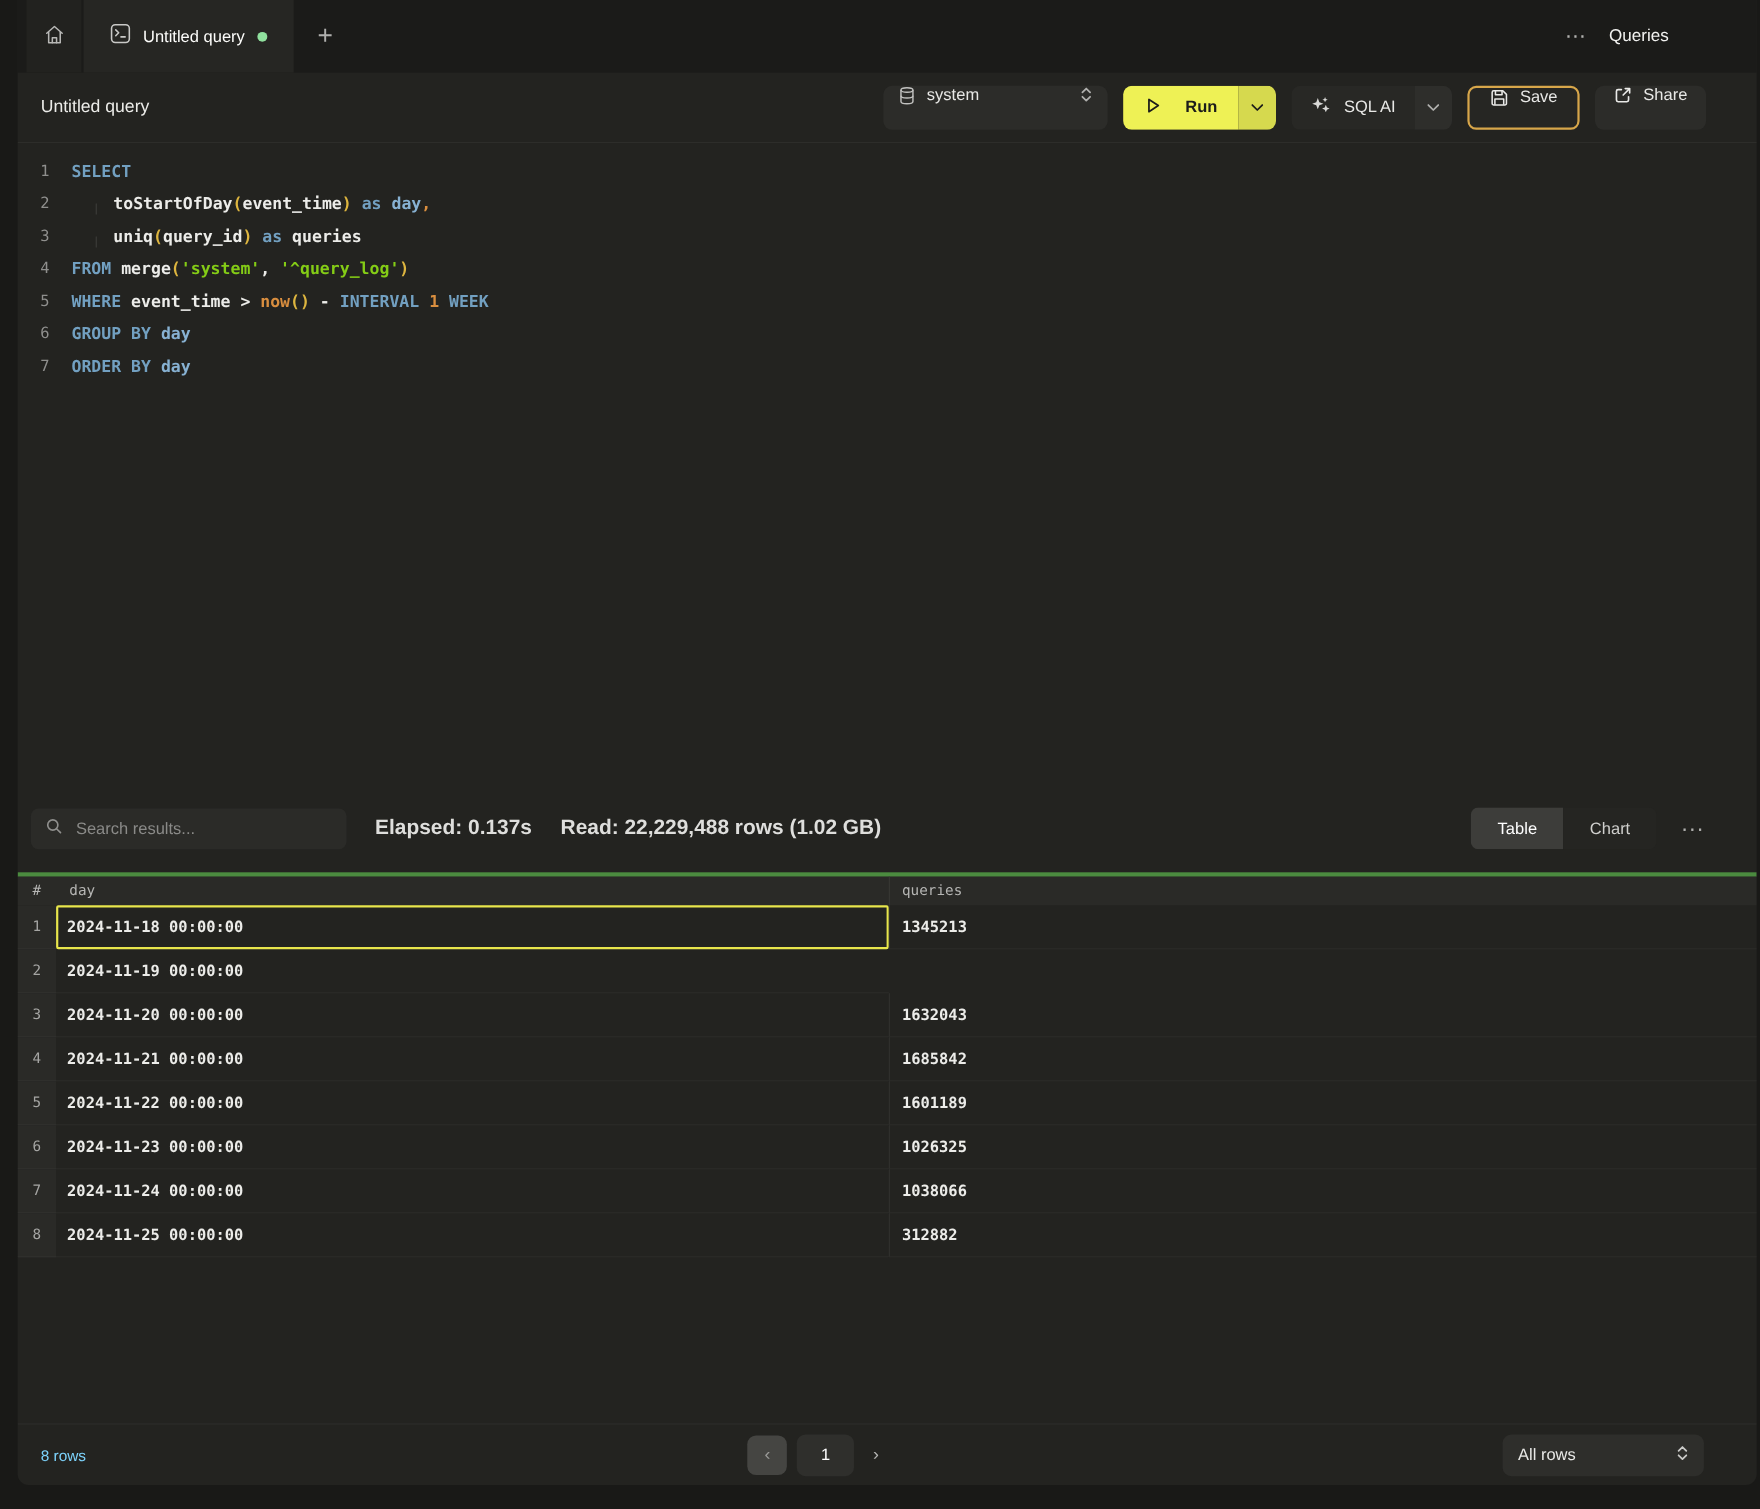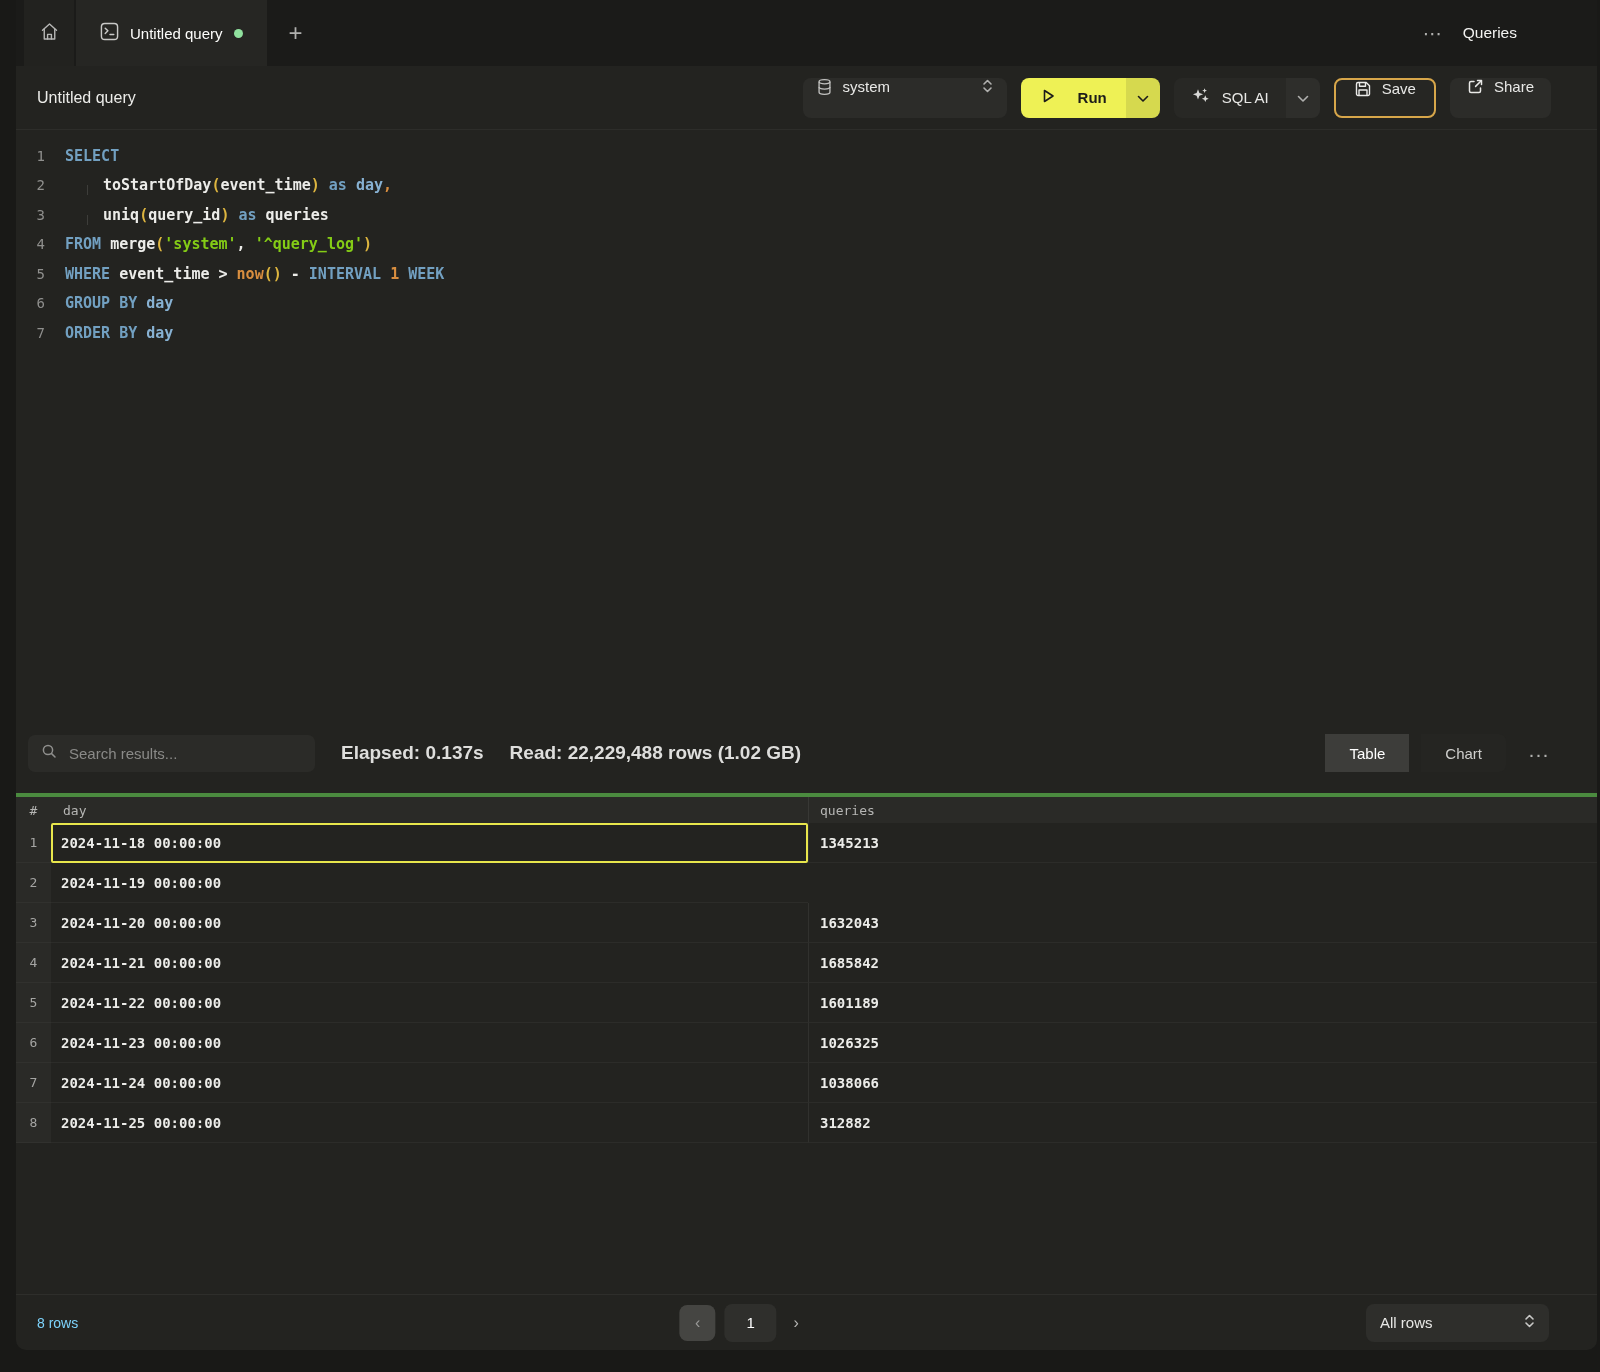--- a/index.html
+++ b/index.html
@@ -55,21 +55,21 @@
   .tok-ind { display:inline-block; width:38px; position:relative; }
   .tok-ind::after { content:''; position:absolute; left:22px; top:-5px; bottom:-5px; width:1px; background:#3d3d3a; }
   
   .results-toolbar { height:80px; flex:none; display:flex; align-items:center; padding:0 48px 0 12px; }
   .search { width:287px; height:37px; background:#2b2b28; border-radius:7px; display:flex; align-items:center;
     padding:0 13px; gap:10px; flex:none; }
   .search input { background:transparent; border:none; outline:none; color:#dcdcda; font-size:15px; width:100%; font-family:"Liberation Sans",sans-serif; }
   .search input::placeholder { color:#8a8a88; }
   .stat { font-size:19px; color:#dededc; font-weight:600; margin-left:26px; }
   .seg { margin-left:auto; display:flex; border-radius:7px; overflow:hidden; height:38px; align-items:stretch; }
-  .seg-btn { padding:0 24px; display:flex; align-items:center; font-size:15px; color:#cfcfcd; background:#252522; cursor:pointer;margin-left:12px; }
+  .seg-btn { padding:0 24px; display:flex; align-items:center; font-size:15px; color:#cfcfcd; background:#252522; cursor:pointer; }
   .seg-btn.active { background:#3d3d3a; color:#ffffff; }
   .toolbar-dots { color:#b0b0ae; font-size:21px; margin-left:22px; cursor:pointer; line-height:1; }
   
   .green-bar { height:4px; background:#4b8b3f; flex:none; }
   
   .thead { height:26px; display:flex; background:#2a2a27; font-family:"DejaVu Sans Mono", monospace;
     font-size:13px; color:#b6b6b4; flex:none; align-items:center; }
   .th-idx { width:35px; text-align:center; }
   .th-day { width:757px; padding-left:12px; }
   .th-q { flex:1; padding-left:11px; border-left:1px solid #383835; align-self:stretch; display:flex; align-items:center; }

